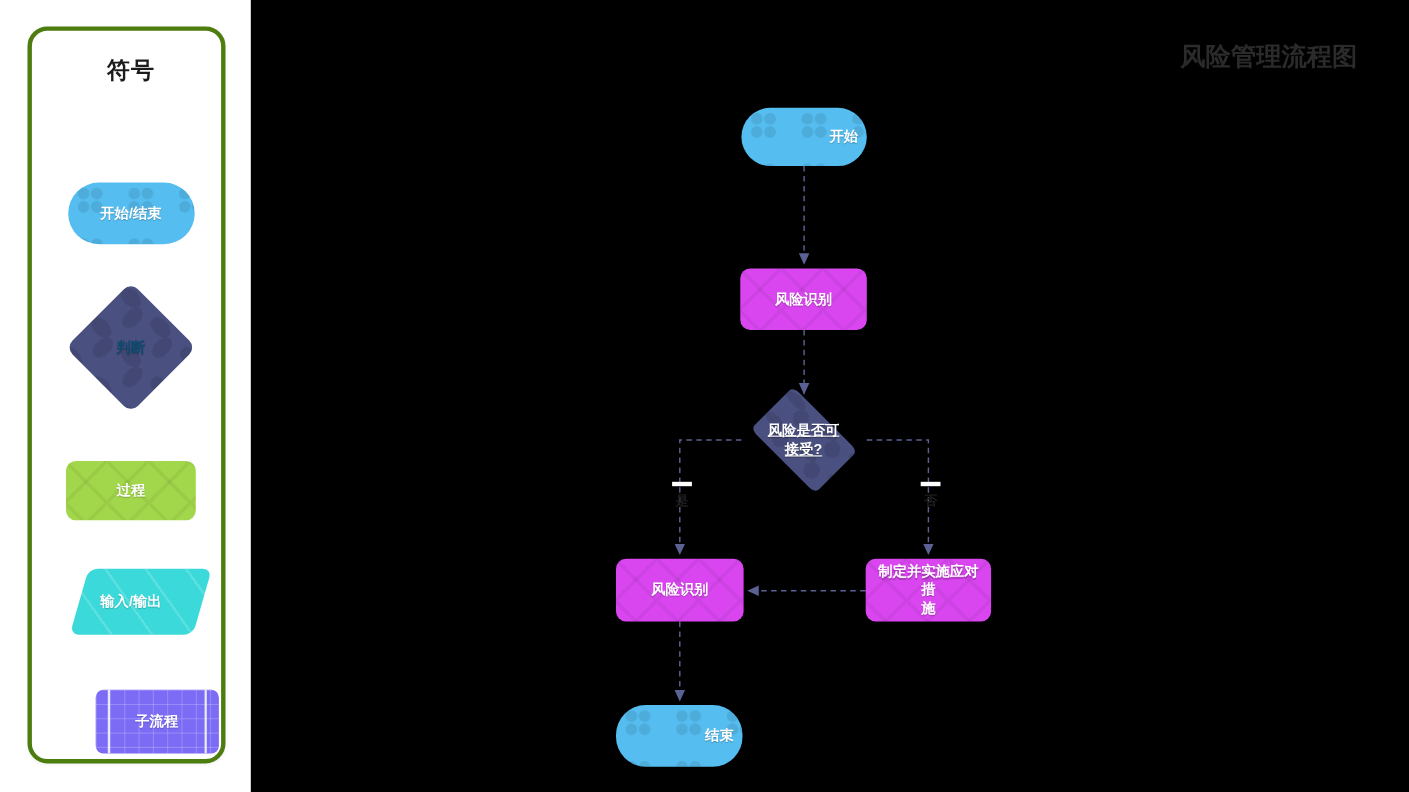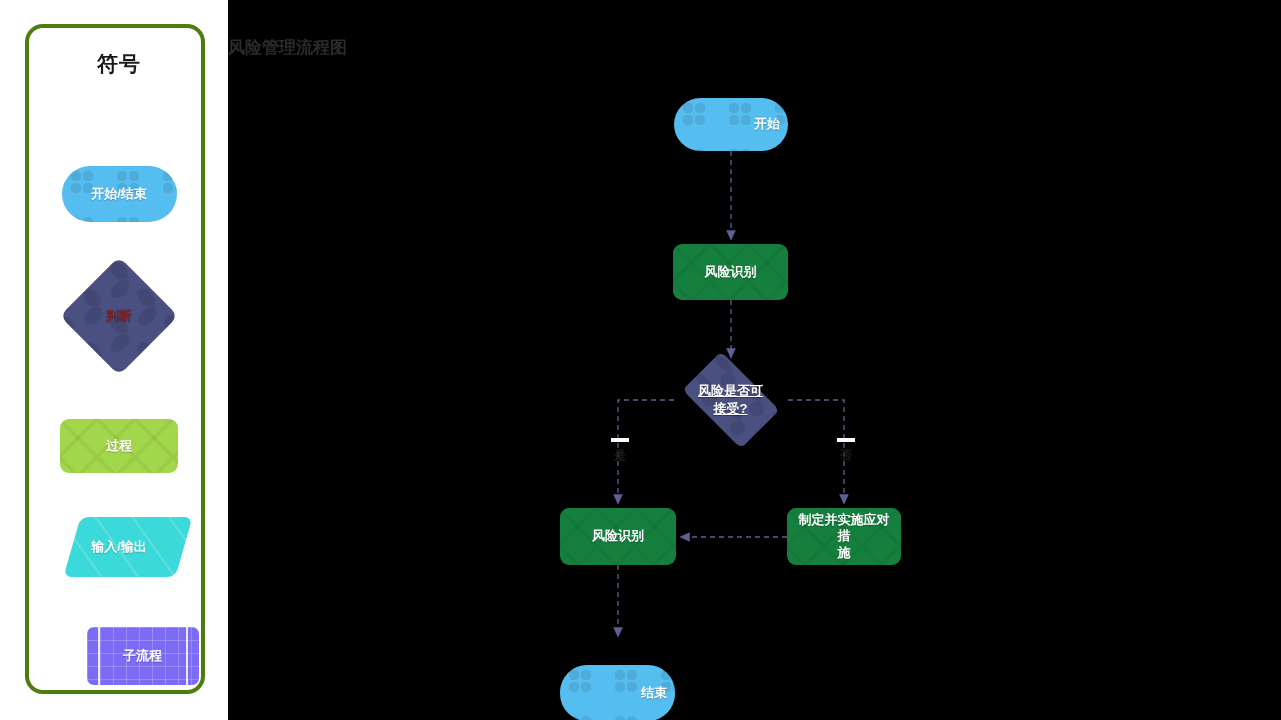--- a/index.html
+++ b/index.html
@@ -73,21 +73,21 @@
     position:absolute; inset:0;
     background-image:
       radial-gradient(ellipse 11px 7px at 10px 10px, rgba(0,0,0,.10) 99%, transparent 100%),
       radial-gradient(ellipse 7px 11px at 24px 22px, rgba(0,0,0,.10) 99%, transparent 100%);
     background-size:38px 38px;
   }
   .decision-wrap { position:relative; width:118px; height:84px; display:flex; align-items:center; justify-content:center; }
   .decision-text {
     position:absolute; left:0; top:0; width:118px; height:84px;
     display:flex; align-items:center; justify-content:center;
-    color:#7f1d1d; font-size:13px; font-weight:bold; z-index:6;
+    color:#0c4a6e; font-size:13px; font-weight:bold; z-index:6;
     text-shadow:0 1px 1px rgba(0,0,0,.25);
   }
 
   
   .shape-process {
     position:relative; width:118px; height:54px;
     background:#a3d74b;
     border-radius:9px;
     overflow:hidden;
   }
@@ -138,35 +138,35 @@
     background-size:13px 13px;
   }
   .sub-bar { position:absolute; top:0; width:2px; height:100%; background:#ffffff; opacity:.85; }
   .sub-bar.l { left:11px; }
   .sub-bar.r { right:11px; }
 
   
   #canvas { position:absolute; left:228px; top:0; width:1053px; height:720px; }
   #chart-title {
     position:absolute; left:0; top:36px; width:1006px;
-    text-align:left;
-    font-size:17px; font-weight:bold; color:#2b2b2b;
+    text-align:right;
+    font-size:23px; font-weight:bold; color:#2b2b2b;
   }
 
   .node {
     position:absolute;
     display:flex; align-items:center; justify-content:center;
     color:#ffffff; font-weight:bold; font-size:13px;
     text-align:center; line-height:1.25;
     overflow:hidden;
     text-shadow:0 1px 1px rgba(0,0,0,.25);
   }
   .node-text { position:relative; z-index:6; padding:0 8px; }
   .n-terminator { background:#55bdf0; border-radius:27px;justify-content:flex-end; }
-  .n-process { background:#15803d; border-radius:9px; }
+  .n-process { background:#d946ef; border-radius:9px; }
 
   .diamond-host { position:absolute; }
   .diamond-bg {
     position:absolute; left:50%; top:50%;
     width:78px; height:78px; margin:-39px 0 0 -39px;
     background:#4a5080; border-radius:7px;
     transform:rotate(45deg) scaleX(1.06) scaleY(.70);
     overflow:hidden;
   }
   .diamond-label {
@@ -281,21 +281,21 @@
   <div class="node n-process" style="left:332px;top:508px;width:116px;height:57px;">
     <div class="pat-arrows"></div>
     <div class="node-text">风险识别</div>
   </div>
 
   <div class="node n-process" style="left:559px;top:508px;width:114px;height:57px;">
     <div class="pat-arrows"></div>
     <div class="node-text">制定并实施应对措<br>施</div>
   </div>
 
-  <div class="node n-terminator" style="left:332px;top:641px;width:115px;height:56px;margin-top:24px;">
+  <div class="node n-terminator" style="left:332px;top:641px;width:115px;height:56px;">
     <div class="pat-clover"></div>
     <div class="node-text">结束</div>
   </div>
 
   <div class="edge-label" style="left:383px;top:438px;">是</div>
   <div class="edge-label" style="left:609px;top:438px;">否</div>
 
 </div>
 
 </body></html>

